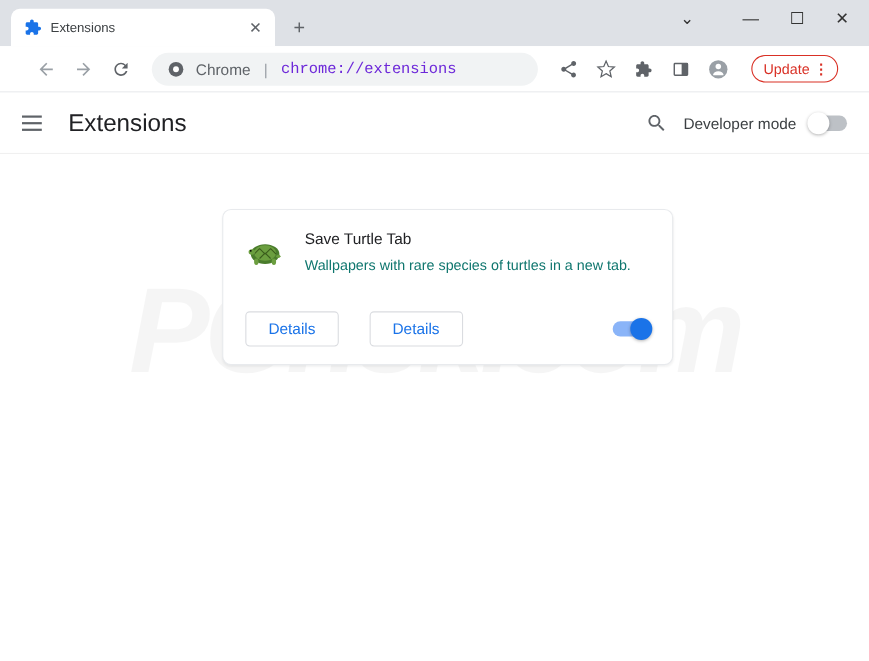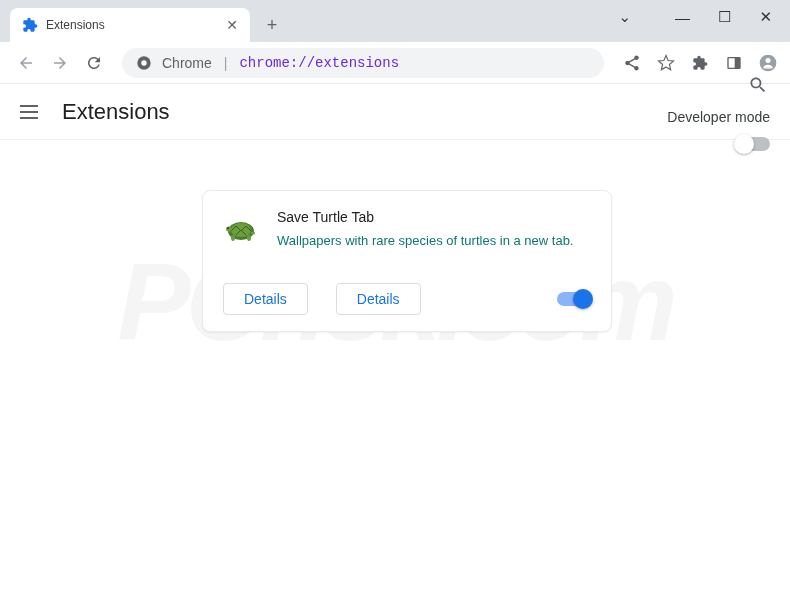--- a/index.html
+++ b/index.html
@@ -12,39 +12,39 @@
     
     
     .tab-strip { height: 42px; background: #dee1e6; display: flex; align-items: flex-end; padding-left: 10px; padding-top: 8px; }
     .tab { background: #fff; height: 34px; width: 240px; border-radius: 8px 8px 0 0; display: flex; align-items: center; padding: 0 12px; gap: 8px; position: relative; }
     .tab-icon { width: 16px; height: 16px; display: flex; align-items: center; justify-content: center; }
     .tab-title { font-size: 12px; color: #3c4043; flex: 1; }
     .tab-close { font-size: 14px; color: #5f6368; cursor: pointer; }
     .new-tab { width: 28px; height: 28px; display: flex; align-items: center; justify-content: center; font-size: 18px; color: #5f6368; margin-left: 8px; margin-bottom: 3px; cursor: pointer; }
     
     
-    .toolbar { height: 42px; background: #fff; border-bottom: 1px solid #e8eaed; display: flex; align-items: center; padding: 0 12px; gap: 6px; }
+    .toolbar { height: 42px; background: #fff; border-bottom: 1px solid #e8eaed; display: flex; align-items: center; padding: 0 28px; gap: 6px; }
     .nav-btn { width: 28px; height: 28px; display: flex; align-items: center; justify-content: center; color: #9aa0a6; font-size: 18px; cursor: pointer; }
     .reload-btn { width: 28px; height: 28px; display: flex; align-items: center; justify-content: center; color: #5f6368; font-size: 16px; cursor: pointer; }
     .address-bar { flex: 1; height: 30px; background: #f1f3f4; border-radius: 15px; display: flex; align-items: center; padding: 0 14px; gap: 10px; margin: 0 8px; }
     .chrome-favicon { width: 16px; height: 16px; }
     .url-label { font-size: 14px; color: #5f6368; }
     .url-sep { color: #9aa0a6; font-size: 14px; margin: 0 2px; }
     .url-path { font-size: 14px; color: #6d28d9; font-family: Liberation Mono, monospace; }
     .toolbar-icons { display: flex; align-items: center; gap: 14px; margin-left: 4px; }
     .toolbar-icon { width: 20px; height: 20px; display: flex; align-items: center; justify-content: center; color: #5f6368; cursor: pointer; }
     .update-btn { border: 1px solid #d93025; color: #d93025; border-radius: 15px; padding: 4px 10px; font-size: 13px; display: flex; align-items: center; gap: 4px; cursor: pointer; margin-left: 6px; }
     .update-dots { font-weight: bold; letter-spacing: -2px; }
     
     
     .page-header { height: 56px; display: flex; align-items: center; padding: 0 20px; gap: 18px; border-bottom: 1px solid #f0f0f0; }
     .hamburger { width: 24px; height: 24px; display: flex; flex-direction: column; justify-content: center; gap: 4px; cursor: pointer; }
     .hamburger span { height: 2px; background: #5f6368; width: 18px; }
     .page-title { font-size: 22px; color: #202124; font-weight: 500; }
-    .header-right { margin-left: auto; display: flex; align-items: flex-end; gap: 12px; flex-direction: column; }
+    .header-right { margin-left: auto; display: flex; align-items: center; gap: 12px; }
     .search-btn { width: 24px; height: 24px; display: flex; align-items: center; justify-content: center; cursor: pointer; }
     .dev-mode-label { font-size: 14px; color: #3c4043; }
     .dev-toggle { width: 34px; height: 14px; background: #bdc1c6; border-radius: 7px; position: relative; cursor: pointer; }
     .dev-toggle::after { content: ''; position: absolute; left: -2px; top: -3px; width: 20px; height: 20px; background: #fff; border-radius: 50%; box-shadow: 0 1px 3px rgba(0,0,0,0.3); }
     
     
     .content { padding: 50px 0 0 0; display: flex; justify-content: center; margin-left: 24px; }
     .extension-card { width: 410px; background: #fff; border: 1px solid #e8eaed; border-radius: 8px; padding: 18px 20px 16px 20px; box-shadow: 0 1px 2px rgba(0,0,0,0.05); }
     .card-top { display: flex; gap: 18px; margin-bottom: 32px; }
     .ext-icon { width: 36px; height: 36px; flex-shrink: 0; margin-top: 2px; }
@@ -131,20 +131,24 @@
           <rect x="13" y="4" width="8" height="16" fill="#5f6368"></rect>
         </svg>
     </div>
     <div class="toolbar-icon">
       <svg width="20" height="20" viewBox="0 0 24 24">
           <circle cx="12" cy="12" r="10" fill="#9aa0a6"></circle>
           <circle cx="12" cy="9" r="3" fill="#fff"></circle>
           <path fill="#fff" d="M12 14c-3 0-5.5 1.5-5.5 3.5v1h11v-1c0-2-2.5-3.5-5.5-3.5z"></path>
         </svg>
     </div>
+    <div class="update-btn">
+      <span>Update</span>
+      <span class="update-dots">⋮</span>
+    </div>
   </div>
 </div>
 
 <div class="page-header">
   <div class="hamburger">
     <span></span>
       <span></span>
       <span></span>
   </div>
   <div class="page-title">Extensions</div>

